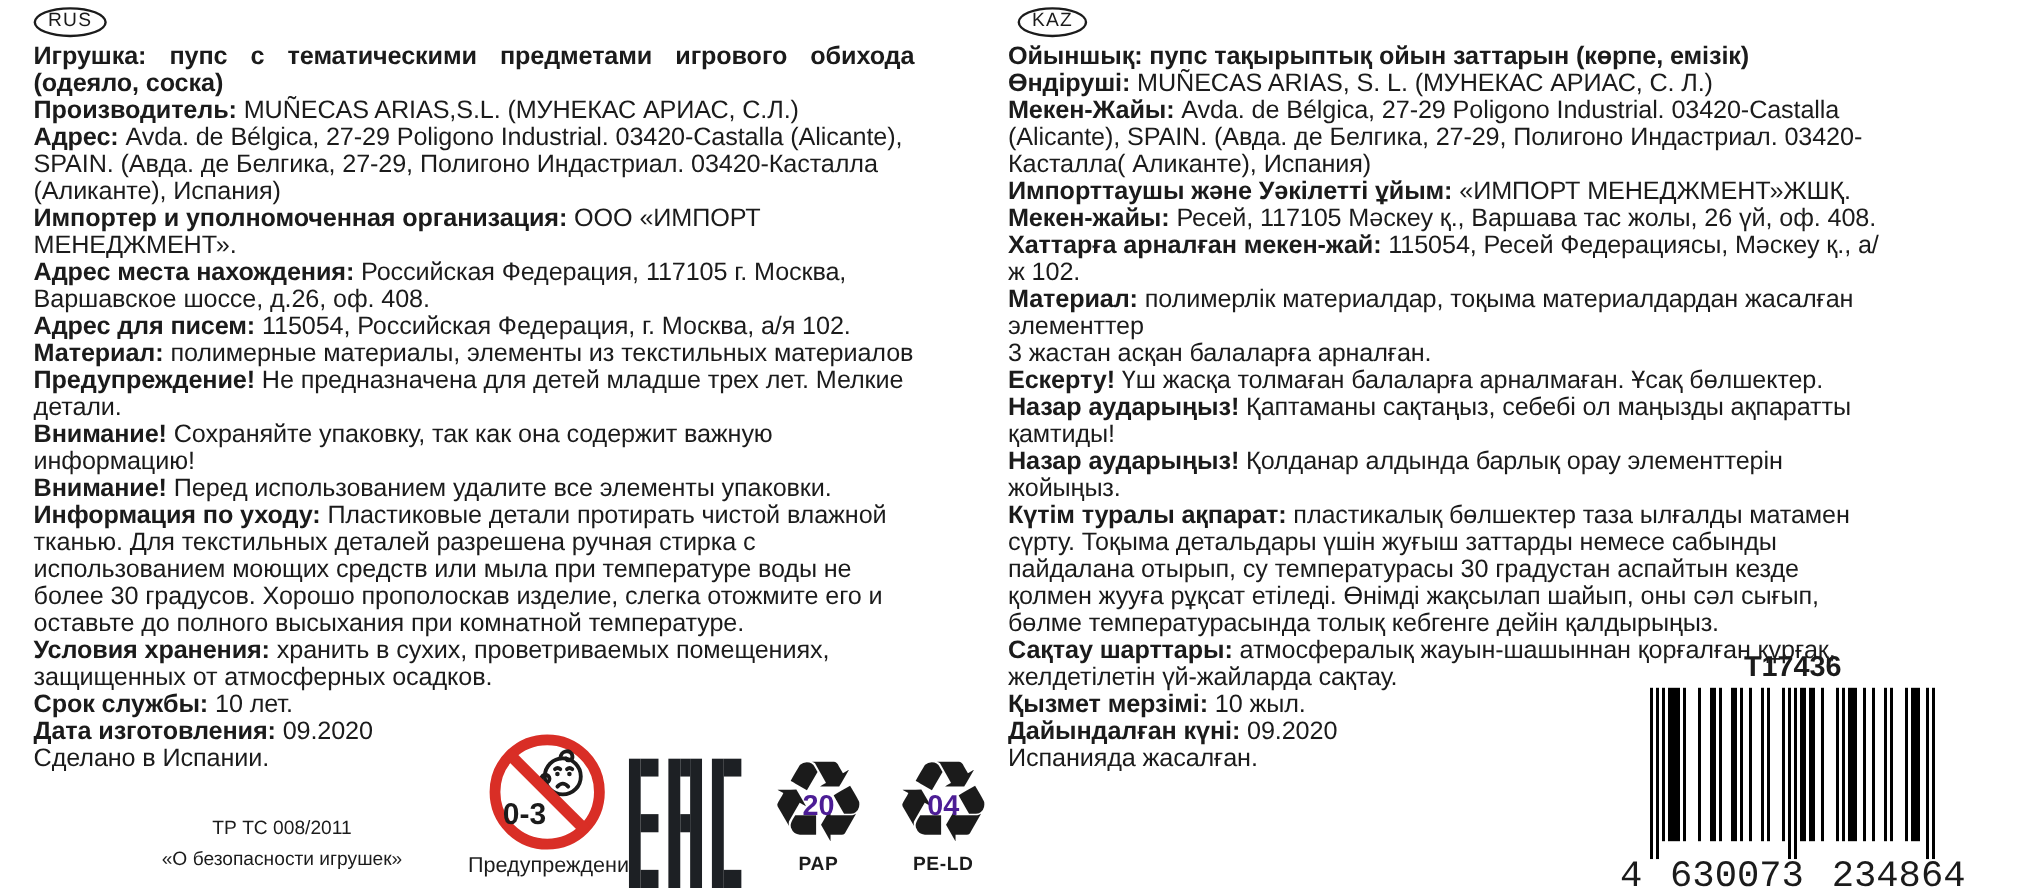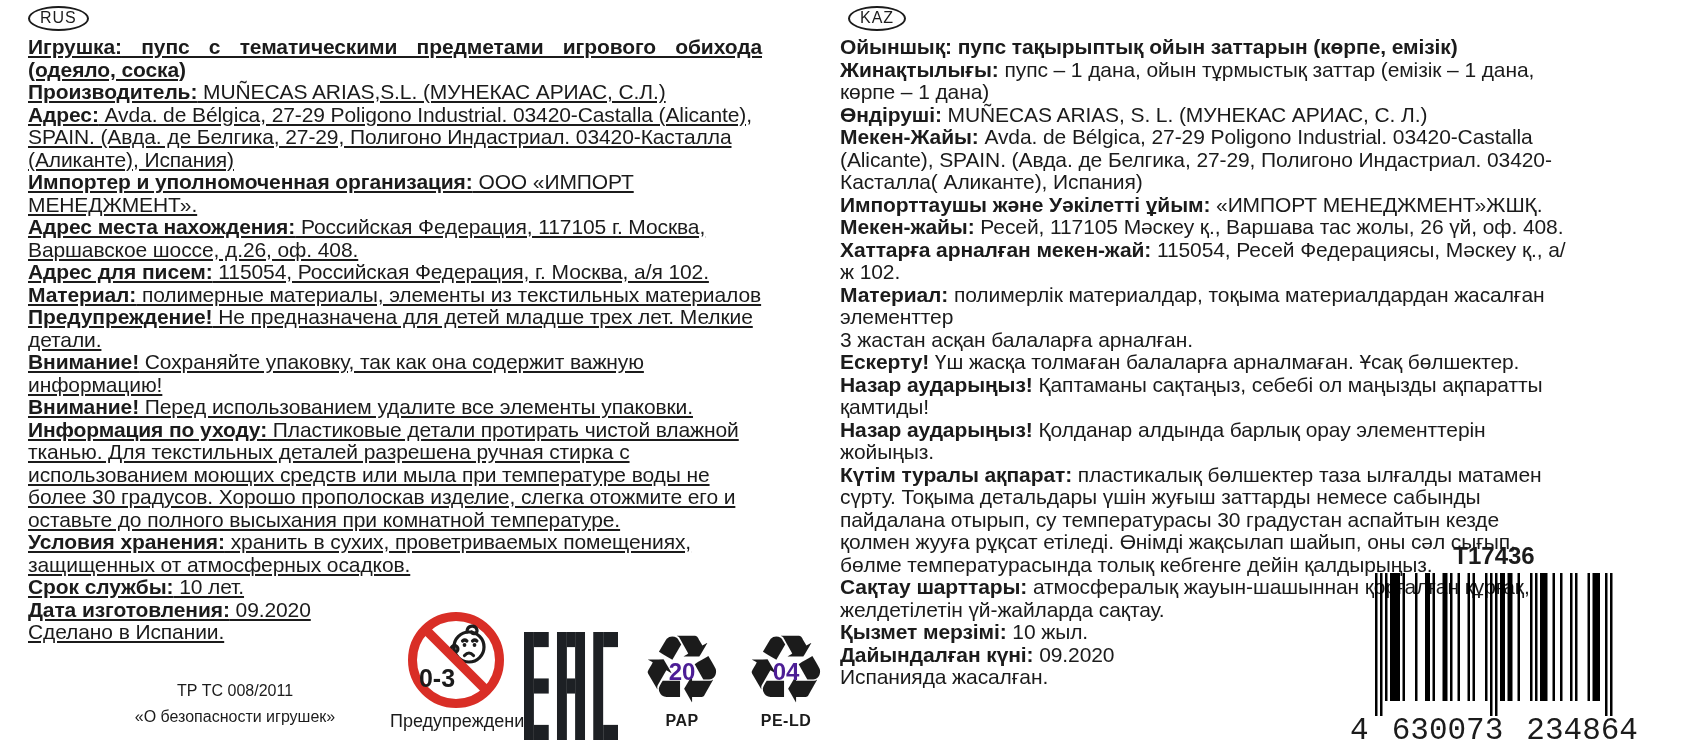--- a/index.html
+++ b/index.html
@@ -1,19 +1,19 @@
 <!DOCTYPE html>
 <html style="--red: #d92e26;"><head>
 <meta charset="utf-8">
 <style>
   html,body{margin:0;padding:0;background:#fff;}
   .page{position:relative;width:1699px;height:746px;background:#fff;overflow:hidden;
         font-family:"Liberation Sans","DejaVu Sans",sans-serif;color:#1b1b1b;}
   .col{position:absolute;top:6px;}
-  .col-left{left:28px;width:734px;text-decoration:underline;}
+  .col-left{left:28px;width:734px;}
   .col-right{left:840px;width:728px;}
   .lang-badge{display:inline-block;border:2px solid #1b1b1b;border-radius:50%;
         padding:1px 10px 2px;font-size:16px;letter-spacing:1px;margin-bottom:5px;}
   .col-right .lang-badge{margin-left:8px;}
   .para{margin:0;font-size:21px;line-height:22.5px;letter-spacing:-0.1px;}
   .para.justify{text-align:justify;font-weight:bold;}
   .b{font-weight:bold;}
   .regulation{position:absolute;left:70px;top:678px;width:330px;text-align:center;
         font-size:16px;line-height:26px;}
   
@@ -64,21 +64,20 @@
 
   <div class="regulation">
     <div>ТР ТС 008/2011</div>
     <div>«О безопасности игрушек»</div>
   </div>
 
   <section class="col col-right">
     <div class="lang-badge">KAZ</div>
     <div>
         <p class="para"><span class="b">Ойыншық:</span><span class="b"> пупс тақырыптық ойын заттарын (көрпе, емізік)</span></p>
-        <p class="para"><span class="b">Жинақтылығы:</span><span> пупс – 1 дана, ойын тұрмыстық заттар (емізік – 1 дана, көрпе  – 1 дана)</span></p>
         <p class="para"><span class="b">Өндіруші:</span><span> MUÑECAS ARIAS, S. L. (МУНЕКАС АРИАС, С. Л.)</span></p>
         <p class="para"><span class="b">Мекен-Жайы:</span><span> Avda. de Bélgica, 27-29 Poligono Industrial. 03420-Castalla (Alicante), SPAIN. (Авда. де Белгика, 27-29, Полигоно Индастриал. 03420-Касталла( Аликанте), Испания)</span></p>
         <p class="para"><span class="b">Импорттаушы және Уәкілетті ұйым:</span><span> «ИМПОРТ МЕНЕДЖМЕНТ»ЖШҚ.</span></p>
         <p class="para"><span class="b">Мекен-жайы:</span><span> Ресей, 117105 Мәскеу қ., Варшава тас жолы, 26 үй, оф. 408.</span></p>
         <p class="para"><span class="b">Хаттарға арналған мекен-жай:</span><span> 115054, Ресей Федерациясы, Мәскеу қ., а/ж 102.</span></p>
         <p class="para"><span class="b">Материал:</span><span> полимерлік материалдар, тоқыма материалдардан жасалған элементтер</span></p>
         <p class="para"><span>3 жастан асқан балаларға арналған.</span></p>
         <p class="para"><span class="b">Ескерту!</span><span> Үш жасқа толмаған балаларға арналмаған. Ұсақ бөлшектер.</span></p>
         <p class="para"><span class="b">Назар аударыңыз!</span><span> Қаптаманы сақтаңыз, себебі ол маңызды ақпаратты қамтиды!</span></p>
         <p class="para"><span class="b">Назар аударыңыз!</span><span> Қолданар алдында барлық орау элементтерін жойыңыз.</span></p>

